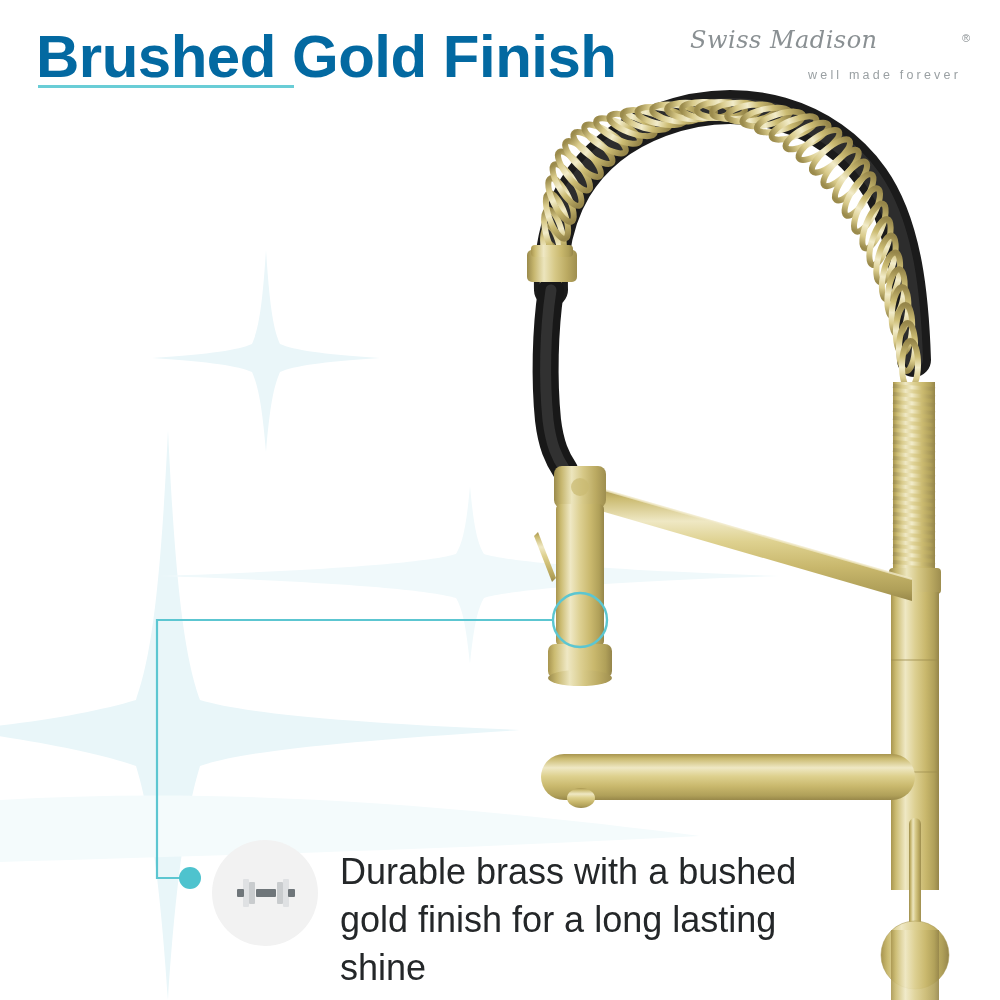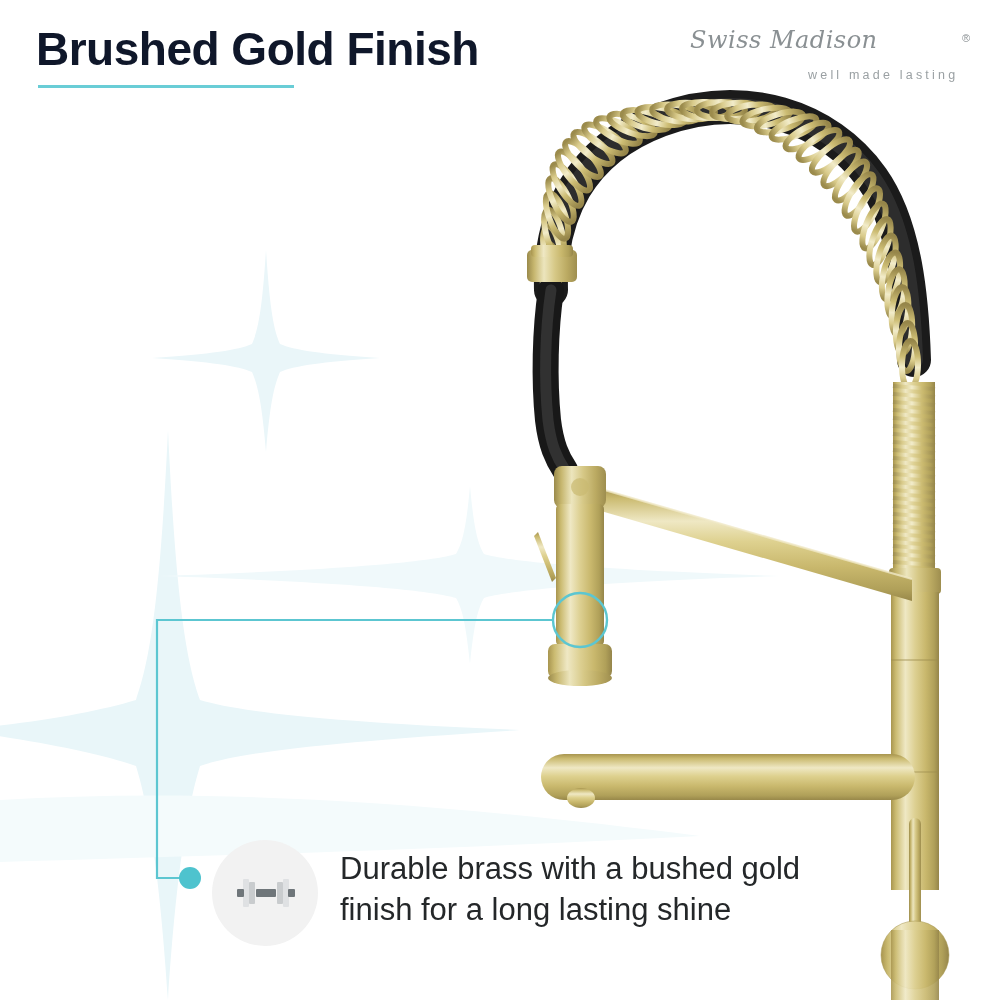--- a/index.html
+++ b/index.html
@@ -29,23 +29,23 @@
   #header {
     position: absolute;
     left: 0; top: 0;
     width: 1000px;
     height: 100px;
   }
   #page-title {
     position: absolute;
     left: 36px;
     top: 22px;
-    font-size: 46px;
+    font-size: 60px;
     font-weight: bold;
-    color: #0f172a;
+    color: #0369a1;
     letter-spacing: -0.5px;
     white-space: nowrap;
   }
   #title-underline {
     position: absolute;
     left: 38px;
     top: 85px;
     width: 256px;
     height: 3px;
     background: #69cdd6;
@@ -127,21 +127,21 @@
   #feature-icon-badge svg {
     position: absolute;
     left: 20px;
     top: 31px;
   }
   #feature-text {
     position: absolute;
     left: 128px;
     top: 10px;
     width: 520px;
-    font-size: 31px;
+    font-size: 36px;
     line-height: 1.33;
     color: #242729;
     font-weight: normal;
   }
 </style>
 </head>
 <body>
 
 <div id="page">
 
@@ -184,21 +184,21 @@
   </svg>
 
   <div id="header">
     <div id="page-title">Brushed Gold Finish</div>
     <div id="title-underline"></div>
   </div>
 
   <div id="brand-logo">
     <div id="brand-name">Swiss Madison</div>
     <div id="brand-reg">®</div>
-    <div id="brand-tagline">well made lasting</div>
+    <div id="brand-tagline">well made forever</div>
   </div>
 
   <svg id="product-figure" viewBox="0 0 1000 1000" xmlns="http://www.w3.org/2000/svg">
     <defs>
 
       <linearGradient id="goldV" x1="0" y1="0" x2="0" y2="1">
         <stop offset="0%" stop-color="#a89killed"></stop>
       </linearGradient>
       <linearGradient id="goldVert" x1="0" y1="0" x2="0" y2="1">
         <stop offset="0%" stop-color="#a8954f"></stop>

